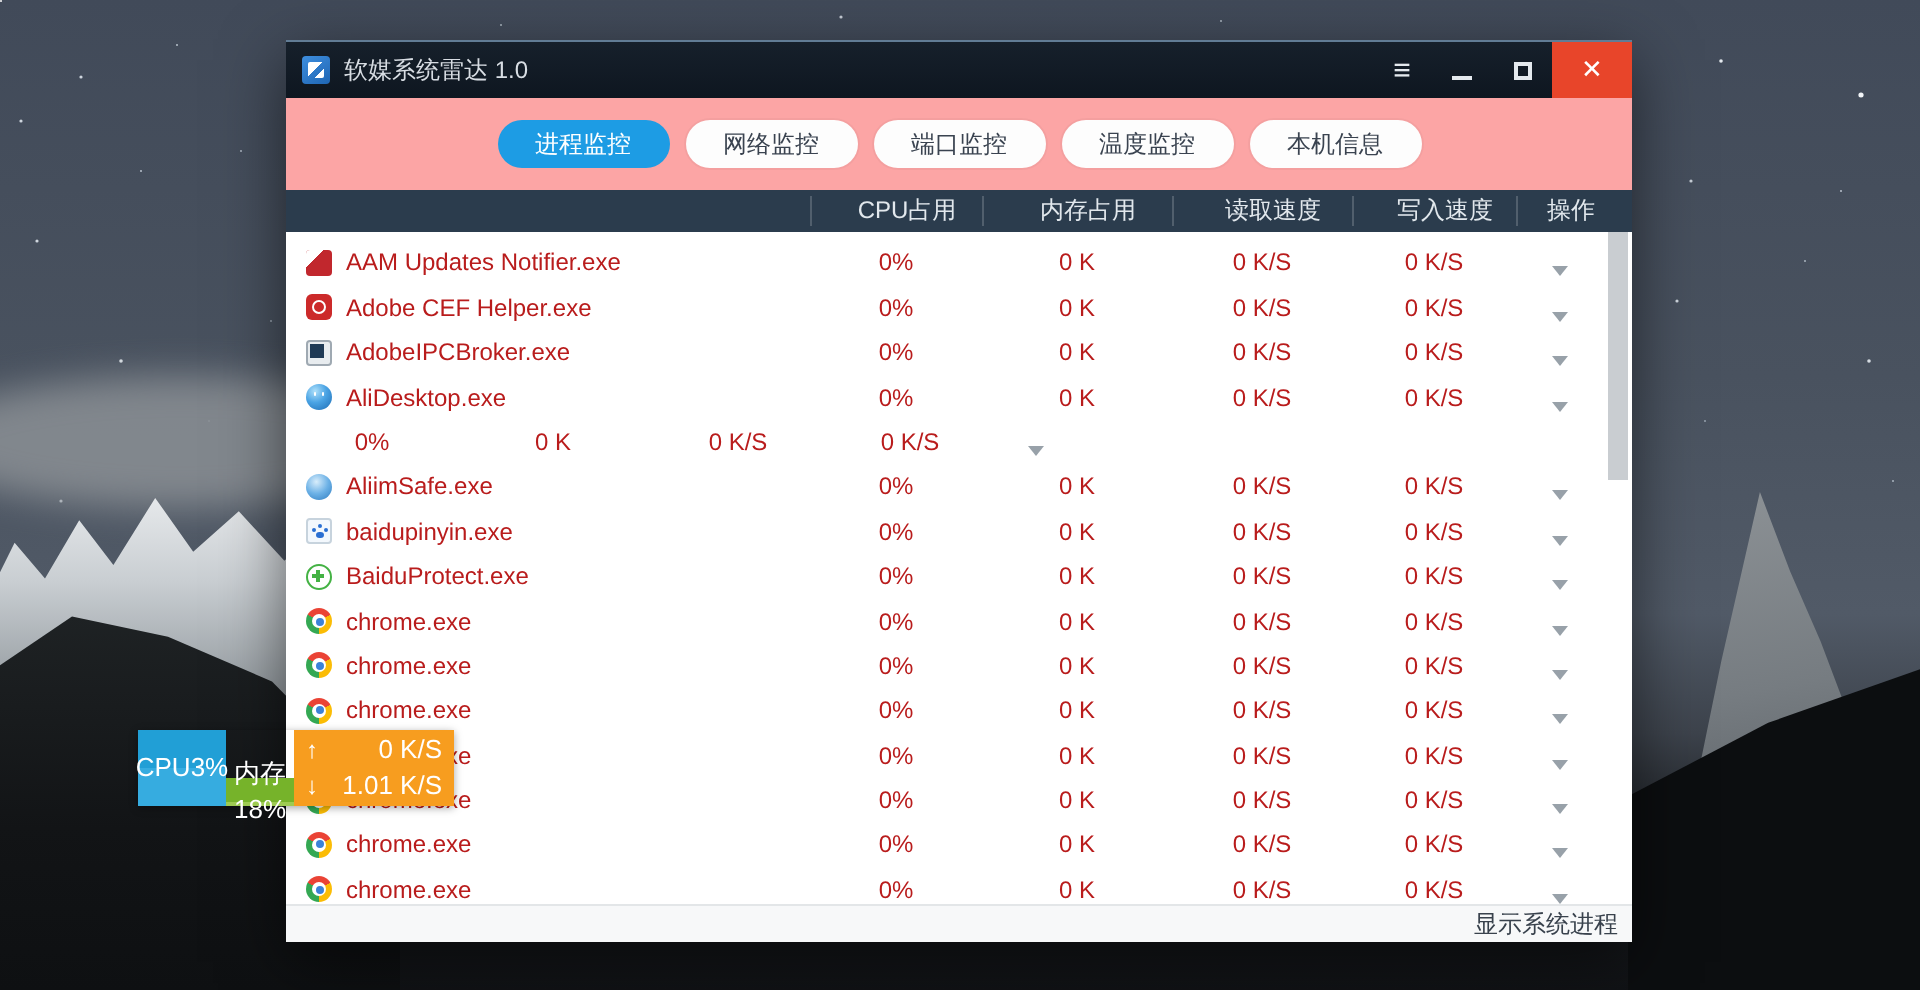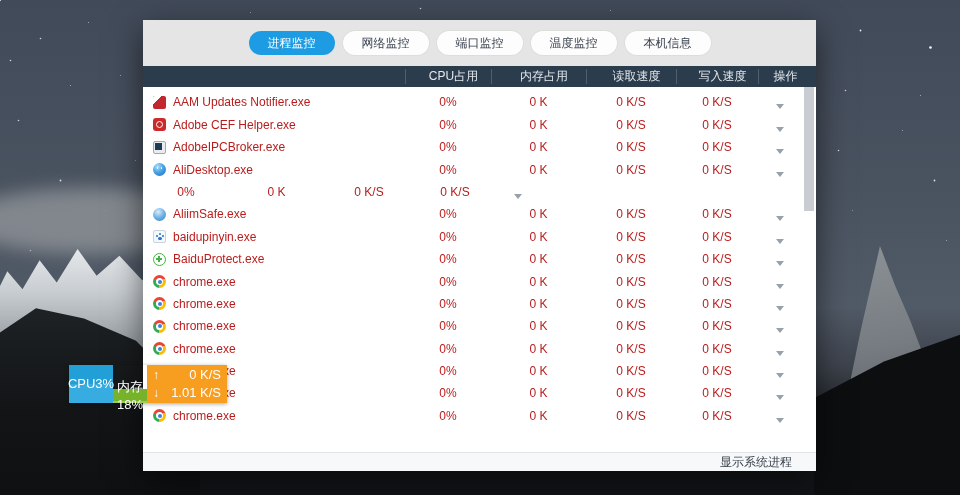--- a/index.html
+++ b/index.html
@@ -42,21 +42,21 @@
     background:linear-gradient(135deg,#fff 0 45%,transparent 45%),linear-gradient(315deg,#fff 0 30%,transparent 30%); border-radius:1px; }
   .title-text { color:#d8dde3; font-size:12px; }
   .tb-spacer { flex:1; }
   .tb-btn { width:30px; height:29px; display:flex; align-items:center; justify-content:center;
     color:#e4e9ee; font-size:13px; cursor:default; }
   .tb-btn.menu { font-size:15px; letter-spacing:0; }
   .tb-btn.min span { display:block; width:10px; height:2px; background:#e4e9ee; margin-top:8px; }
   .tb-btn.max span { display:block; width:9px; height:9px; border:2px solid #e4e9ee; }
   .tb-btn.close { width:40px; background:#e8452a; color:#fff; font-size:13px; font-weight:bold; }
 
-  .tabbar { height:46px; flex:none; background:#e5e5e5; display:flex; align-items:center; justify-content:center; gap:8px; }
+  .tabbar { height:46px; flex:none; background:#fca5a5; display:flex; align-items:center; justify-content:center; gap:8px; }
   .tab { height:24px; padding:0 19px; border-radius:12px; background:#fdfdfd; color:#3a4350;
     font-size:12px; display:flex; align-items:center; cursor:default; box-shadow:0 0 0 1px rgba(0,0,0,0.03); }
   .tab.active { background:#1d9ce4; color:#fff; box-shadow:none; }
 
   .thead { height:21px; flex:none; background:#2b3c4d; display:flex; align-items:center; font-size:12px; color:#e2e8ed; }
   .thead .cell { display:flex; align-items:center; justify-content:center; height:15px;padding-left:10px; }
   .thead .name-cell { justify-content:flex-start; padding-left:10px; }
   .thead .cell.bdr { border-left:1px solid rgba(255,255,255,.18); }
 
   .list { flex:1; position:relative; background:#fff; overflow:hidden; }
@@ -97,21 +97,21 @@
     background:conic-gradient(from 60deg,#fbbc05 0 120deg,#34a853 0 240deg,#ea4335 0 360deg); }
   .icon.chrome::before { content:""; position:absolute; left:3px; top:3px; width:7px; height:7px;
     background:#fff; border-radius:50%; }
   .icon.chrome::after { content:""; position:absolute; left:4.5px; top:4.5px; width:4px; height:4px;
     background:#3b82d8; border-radius:50%; }
 
   .scrollbar { position:absolute; right:2px; top:0; width:10px; height:100%; background:transparent; }
   .scroll-thumb { position:absolute; left:0; top:0; width:10px; height:124px; background:#c9cdd1; }
 
   .footer { height:19px; flex:none; background:#f7f8f9; border-top:1px solid #e3e6e8;
-    display:flex; align-items:center; justify-content:flex-end; padding-right:24px; }
+    display:flex; align-items:center; justify-content:flex-end; padding-right:7px; }
   .footer-link { font-size:12px; color:#39424d; cursor:default; }
 
   
   .widget { position:absolute; left:69px; top:365px; width:158px; height:38px; z-index:10;
     display:flex; color:#fff; font-size:13px; box-shadow:0 1px 4px rgba(0,0,0,.35); }
   .w-cpu { width:44px; background:linear-gradient(180deg,#219fd6 0 50%,#36ace0 50% 100%);
     display:flex; align-items:center; justify-content:center; line-height:18px; }
   .w-mem { width:34px; background:linear-gradient(180deg,#76b32a 0 84%,#9ecb52 84% 100%);
     display:flex; flex-direction:column; align-items:center; justify-content:center; line-height:18px;margin-top:24px; }
   .w-net { width:80px; background:#f79d1f; display:flex; flex-direction:column; justify-content:center;
@@ -124,20 +124,37 @@
 
 <div class="stage">
   <div class="stars"></div>
   <div class="cloud-left"></div>
   <div class="snow-left"></div>
   <div class="foothill-left"></div>
   <div class="peak-right"></div>
   <div class="ridge-right"></div>
 
   <div class="win">
+    <div class="titlebar">
+      <div class="app-icon"></div>
+      <div class="title-text">软媒系统雷达 1.0</div>
+      <div class="tb-spacer"></div>
+      <div class="tb-btn menu">
+          <span>≡</span>
+        </div>
+      <div class="tb-btn min">
+          <span></span>
+        </div>
+      <div class="tb-btn max">
+          <span></span>
+        </div>
+      <div class="tb-btn close">
+          <span>✕</span>
+        </div>
+    </div>
 
     <div class="tabbar">
       <div class="tab active">进程监控</div>
       <div class="tab">网络监控</div>
       <div class="tab">端口监控</div>
       <div class="tab">温度监控</div>
       <div class="tab">本机信息</div>
     </div>
 
     <div class="thead">

